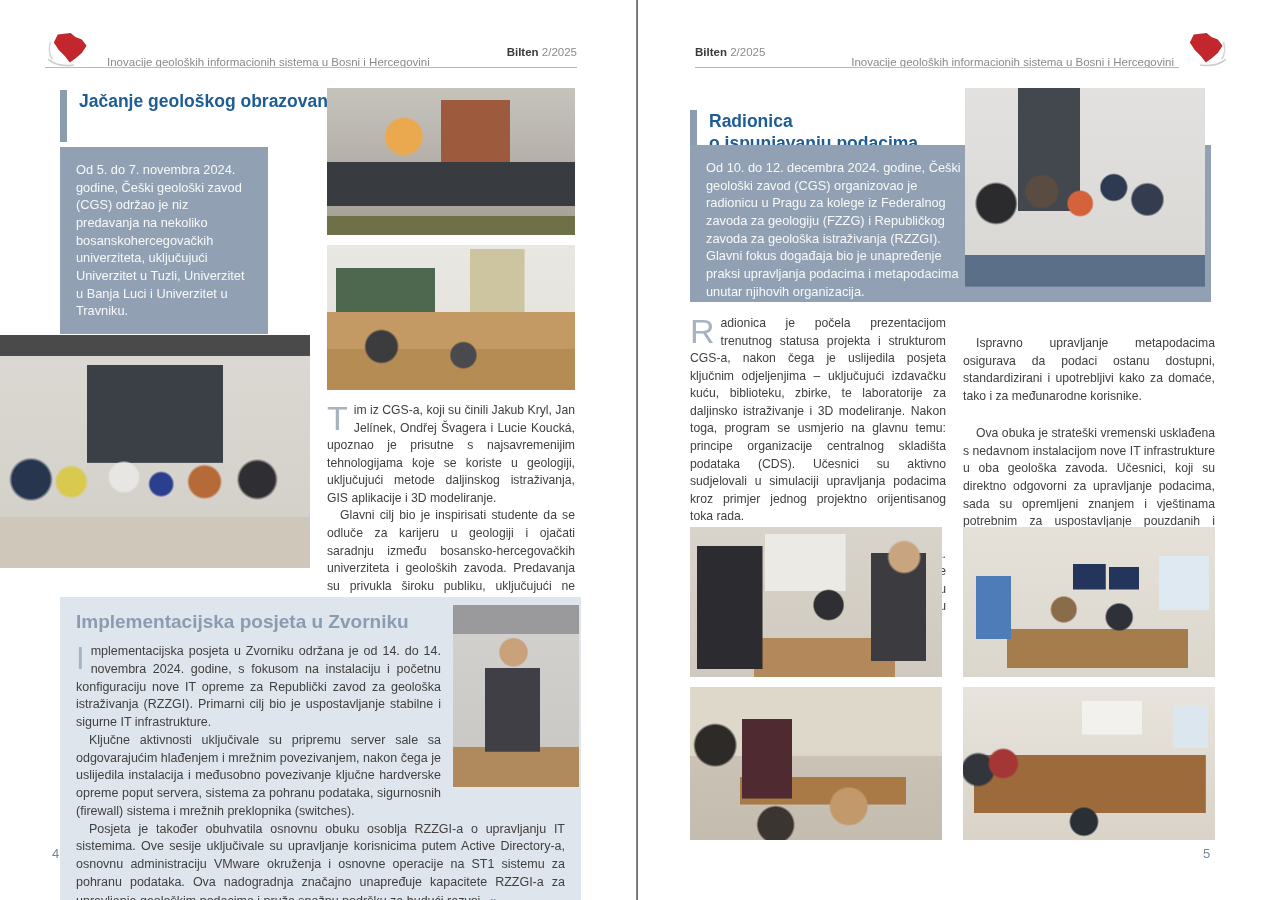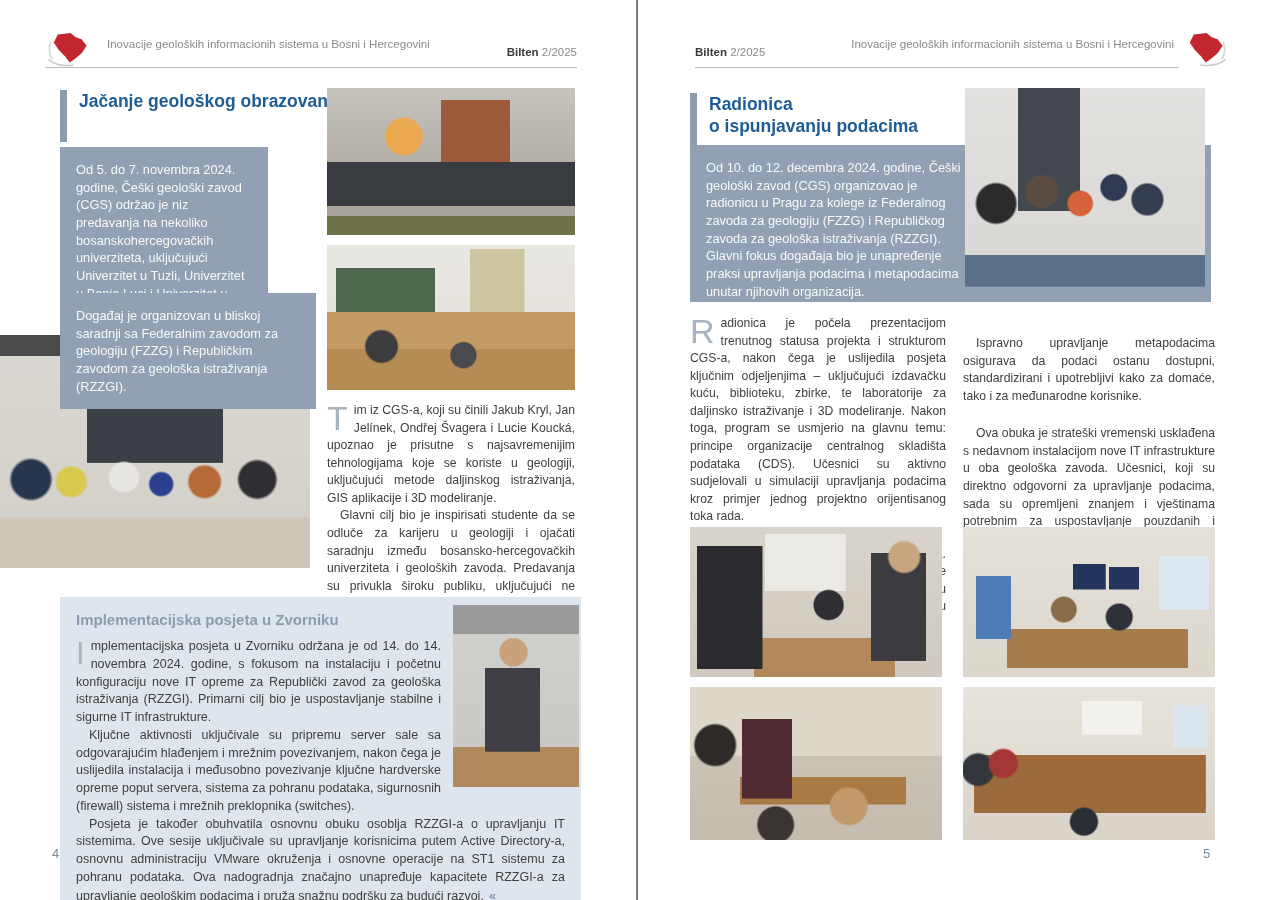--- a/index.html
+++ b/index.html
@@ -7,21 +7,21 @@
          font-family:"Liberation Sans",sans-serif;color:#3d3d3d;}
   .page{position:absolute;top:0;width:636px;height:900px;background:#fff;}
   #page-left{left:0;}
   #page-right{left:637px;}
   .fold{position:absolute;left:636px;top:0;width:2px;height:900px;
         background:linear-gradient(90deg,#bdbdbd,#3f3f3f 60%,#bdbdbd);}
 
   
   .hdr{position:absolute;top:36px;height:30px;font-size:11.5px;color:#8a8a8a;}
   .hdr .rule{position:absolute;left:0;right:0;bottom:-2px;border-bottom:1px solid #b9b9b9;}
-  .hdr-title{position:absolute;top:2px;white-space:nowrap;}
+  .hdr-title{position:absolute;top:20px;white-space:nowrap;}
   .hdr-issue{position:absolute;top:10px;white-space:nowrap;color:#8a8a8a;}
   .hdr-issue b,.hdr-issue .bn{font-weight:bold;color:#3a3a3a;}
   .logo{position:absolute;top:-6px;width:48px;height:38px;}
 
   
   .tblock{position:absolute;display:flex;}
   .tbar{width:7px;background:#8b9cae;margin-right:12px;}
   .ttext{font-size:17.5px;font-weight:bold;color:#1d5c94;line-height:1.25;padding-top:1px;}
 
   
@@ -31,21 +31,21 @@
   
   .body{position:absolute;font-size:12.2px;line-height:1.44;text-align:justify;color:#404040;}
   .body p{margin:0;}
   .body p.ind{text-indent:13px;}
   .dropcap{float:left;font-size:34px;line-height:0.82;color:#a7b3c0;padding:3px 6px 0 0;font-weight:normal;}
   .dropcap.thin{font-size:31px;}
   .endmark{color:#7f99b8;font-weight:bold;margin-left:5px;font-size:13px;letter-spacing:-1px;}
 
   
   .lightbox{position:absolute;background:#dfe5ec;box-sizing:border-box;padding:12px 16px 14px 16px;}
-  .lightbox h2{margin:2px 0 10px 0;font-size:15px;font-weight:bold;color:#8b9cb1;}
+  .lightbox h2{margin:2px 0 10px 0;font-size:19px;font-weight:bold;color:#8b9cb1;}
   .lightbox .txt{font-size:12.5px;line-height:1.42;text-align:justify;color:#404040;}
   .lightbox .txt p{margin:0;}
   .lightbox .txt p.ind{text-indent:13px;}
 
   
   .ph{position:absolute;background-color:#cfcac2;background-repeat:no-repeat;}
   .ph.inbox{position:relative;float:right;}
 
   #ph-mural{background-image:
     radial-gradient(circle at 31% 33%, #eaa94f 0 9%, rgba(0,0,0,0) 10%),
@@ -152,21 +152,20 @@
       <div class="tbar"></div>
       <div class="ttext">
         <div>Jačanje geološkog obrazovanja</div>
       </div>
     </div>
 
     <div class="leadbox" style="left:60px;top:147px;width:208px;min-height:138px;">Od 5. do 7. novembra 2024. godine, Češki geološki zavod (CGS) održao je niz predavanja na nekoliko bosanskohercegovačkih univerziteta, uključujući Univerzitet u Tuzli, Univerzitet u Banja Luci i Univerzitet u Travniku.</div>
 
     <div class="ph" id="ph-entrance" style="left:0;top:335px;width:310px;height:233px;z-index:1;"></div>
 
-    <div class="leadbox" style="left:60px;top:293px;width:256px;min-height:90px;z-index:2;">Događaj je organizovan u bliskoj saradnji sa Federalnim zavodom za geologiju (FZZG) i Republičkim zavodom za geološka istraživanja (RZZGI).</div>
 
     <div class="ph" id="ph-mural" style="left:327px;top:88px;width:248px;height:147px;"></div>
     <div class="ph" id="ph-classroom" style="left:327px;top:245px;width:248px;height:145px;"></div>
 
     <div class="body" style="left:327px;top:402px;width:248px;">
       <p><span class="dropcap">T</span><span>im iz CGS-a, koji su činili Jakub Kryl, Jan Jelínek, Ondřej Švagera i Lucie Koucká, upoznao je prisutne s najsavremenijim tehnologijama koje se koriste u geologiji, uključujući metode daljinskog istraživanja, GIS aplikacije i 3D modeliranje.</span></p>
       <p class="ind"><span>Glavni cilj bio je inspirisati studente da se odluče za karijeru u geologiji i ojačati saradnju između bosansko-hercegovačkih univerziteta i geoloških zavoda. Predavanja su privukla široku publiku, uključujući ne samo studente univerziteta, već i učenike tehničke srednje škole iz Banje Luke, kao i predstavnike stručne zajednice.</span><span class="endmark">«</span></p>
     </div>
 
     <div class="lightbox" style="left:60px;top:597px;width:521px;min-height:258px;">
@@ -190,21 +189,21 @@
       <span class="logo" style="right:0;">
         <svg width="48" height="38" viewBox="0 0 60 46">
           <path d="M24 43 Q44 46 56 36" stroke="#cccccc" stroke-width="2" fill="none"></path>
           <path d="M53 14 Q57 26 51 36" stroke="#d6d6d6" stroke-width="2" fill="none"></path>
           <path d="M16 5 L32 3 L38 8 L46 11 L52 19 L46 28 L38 35 L31 40 L25 32 L17 24 L11 15 Z" fill="#c1272d"></path>
         </svg>
       </span>
       <span class="rule" style="right:50px;"></span>
     </div>
 
-    <div class="tblock" style="left:53px;top:93px;height:52px;justify-content:space-between;">
+    <div class="tblock" style="left:53px;top:110px;height:52px;justify-content:space-between;">
       <div class="tbar"></div>
       <div class="ttext">
         <div>Radionica</div>
         <div>o ispunjavanju podacima</div>
       </div>
     </div>
 
     <div class="leadbox" style="left:53px;top:145px;width:521px;height:157px;z-index:1;">
       <div style="width:258px;">Od 10. do 12. decembra 2024. godine, Češki geološki zavod (CGS) organizovao je radionicu u Pragu za kolege iz Federalnog zavoda za geologiju (FZZG) i Republičkog zavoda za geološka istraživanja (RZZGI). Glavni fokus događaja bio je unapređenje praksi upravljanja podacima i metapodacima unutar njihovih organizacija.</div>
     </div>

